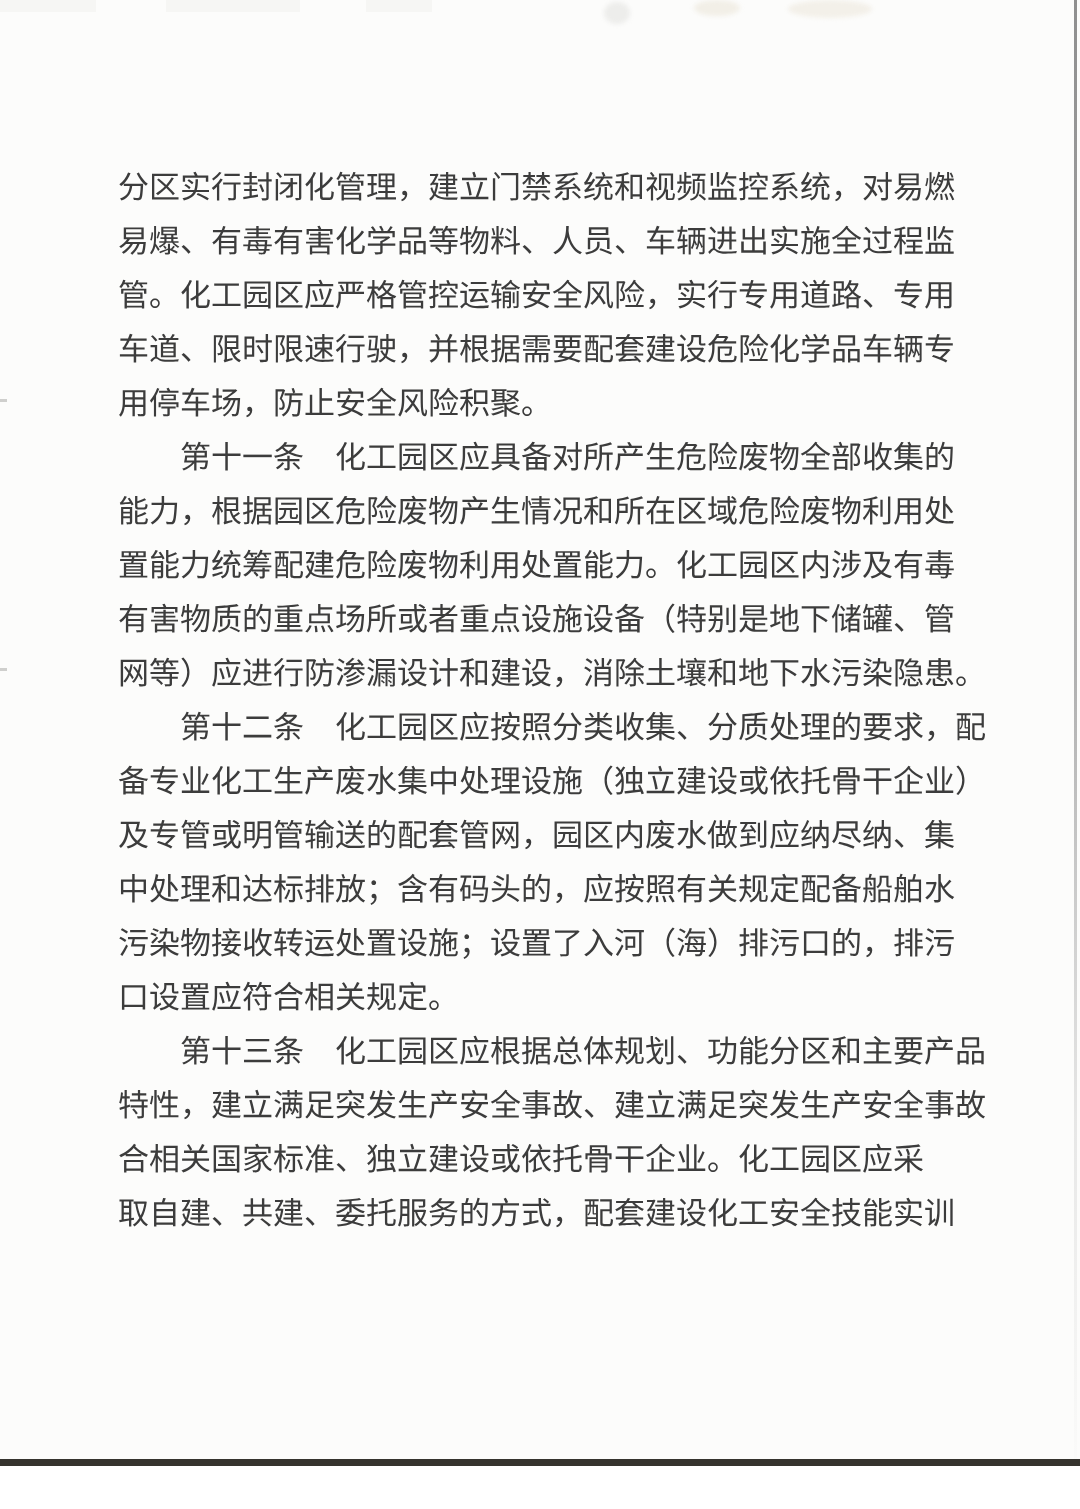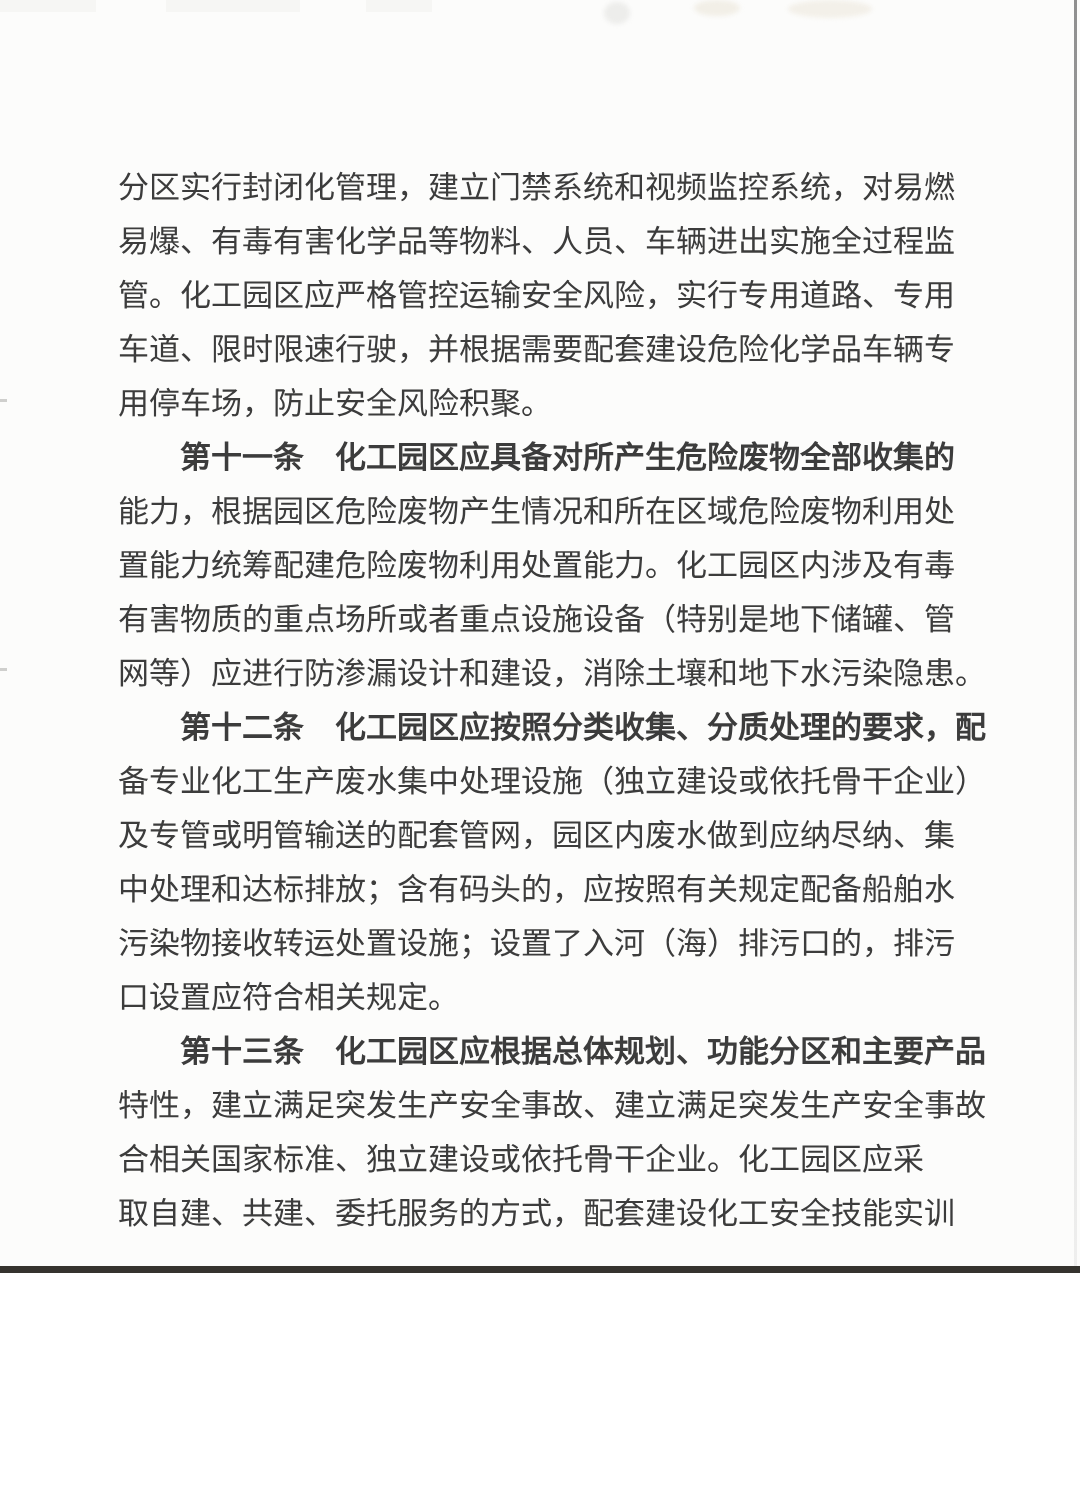--- a/index.html
+++ b/index.html
@@ -3,21 +3,21 @@
 <meta charset="utf-8">
 <style>
   html, body {
     margin: 0;
     padding: 0;
     background: #ffffff;
   }
   .page {
     position: relative;
     width: 1080px;
-    height: 1273px;
+    height: 1466px;
     background: var(--page-bg, #fcfcfb);
     overflow: hidden;
     font-family: "Liberation Serif", "DejaVu Serif", serif;
   }
   .textblock {
     position: absolute;
     left: 118px;
     top: 161px;
     width: 805px;
   }
@@ -30,21 +30,20 @@
     text-align-last: justify;
     letter-spacing: 0;
     white-space: nowrap;
   }
   .line.para-end {
     text-align: center;
     text-align-last: left;
   }
   .line.indent {
     text-indent: 62px;
-    font-weight: bold;
   }
   
   .edge-line-right {
     position: absolute;
     top: 0;
     right: 3px;
     width: 3px;
     height: 1490px;
     background: linear-gradient(to bottom,
       #8f8f8f 0%,

